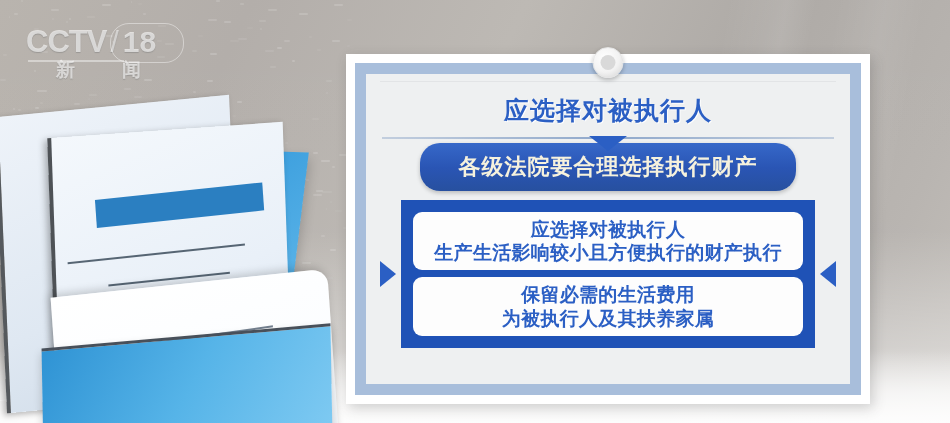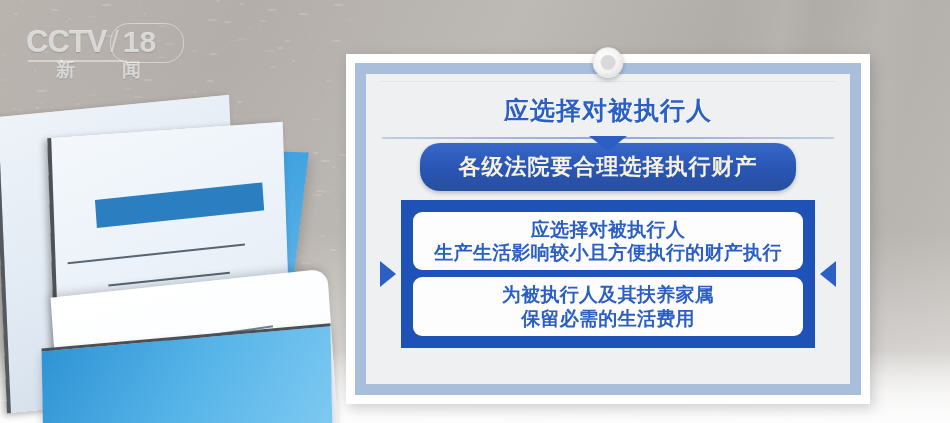--- a/index.html
+++ b/index.html
@@ -609,22 +609,22 @@
         <div class="arrow-row">
           <span class="tri tri-right"></span>
           <div class="blue-stack">
 
             <div class="wbox">
               <span class="wline">应选择对被执行人</span>
               <span class="wline">生产生活影响较小且方便执行的财产执行</span>
             </div>
 
             <div class="wbox">
+              <span class="wline">保留必需的生活费用</span>
               <span class="wline">为被执行人及其扶养家属</span>
-              <span class="wline">保留必需的生活费用</span>
             </div>
 
           </div>
           <span class="tri tri-left"></span>
         </div>
 
       </div>
     </div>
   </div>
 

